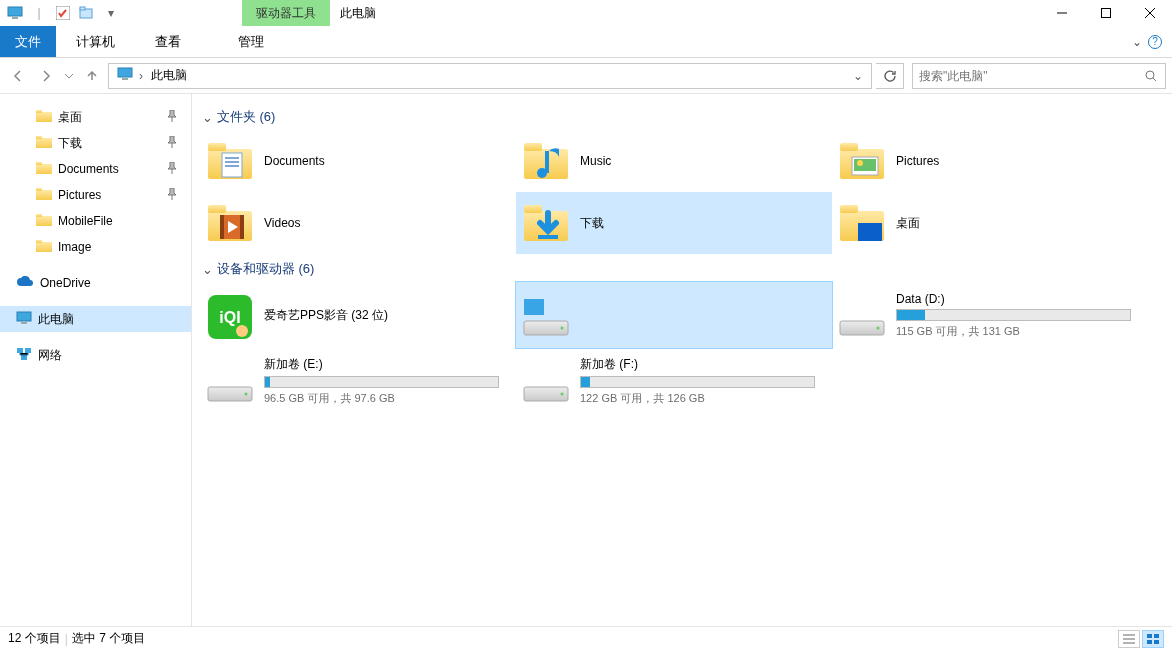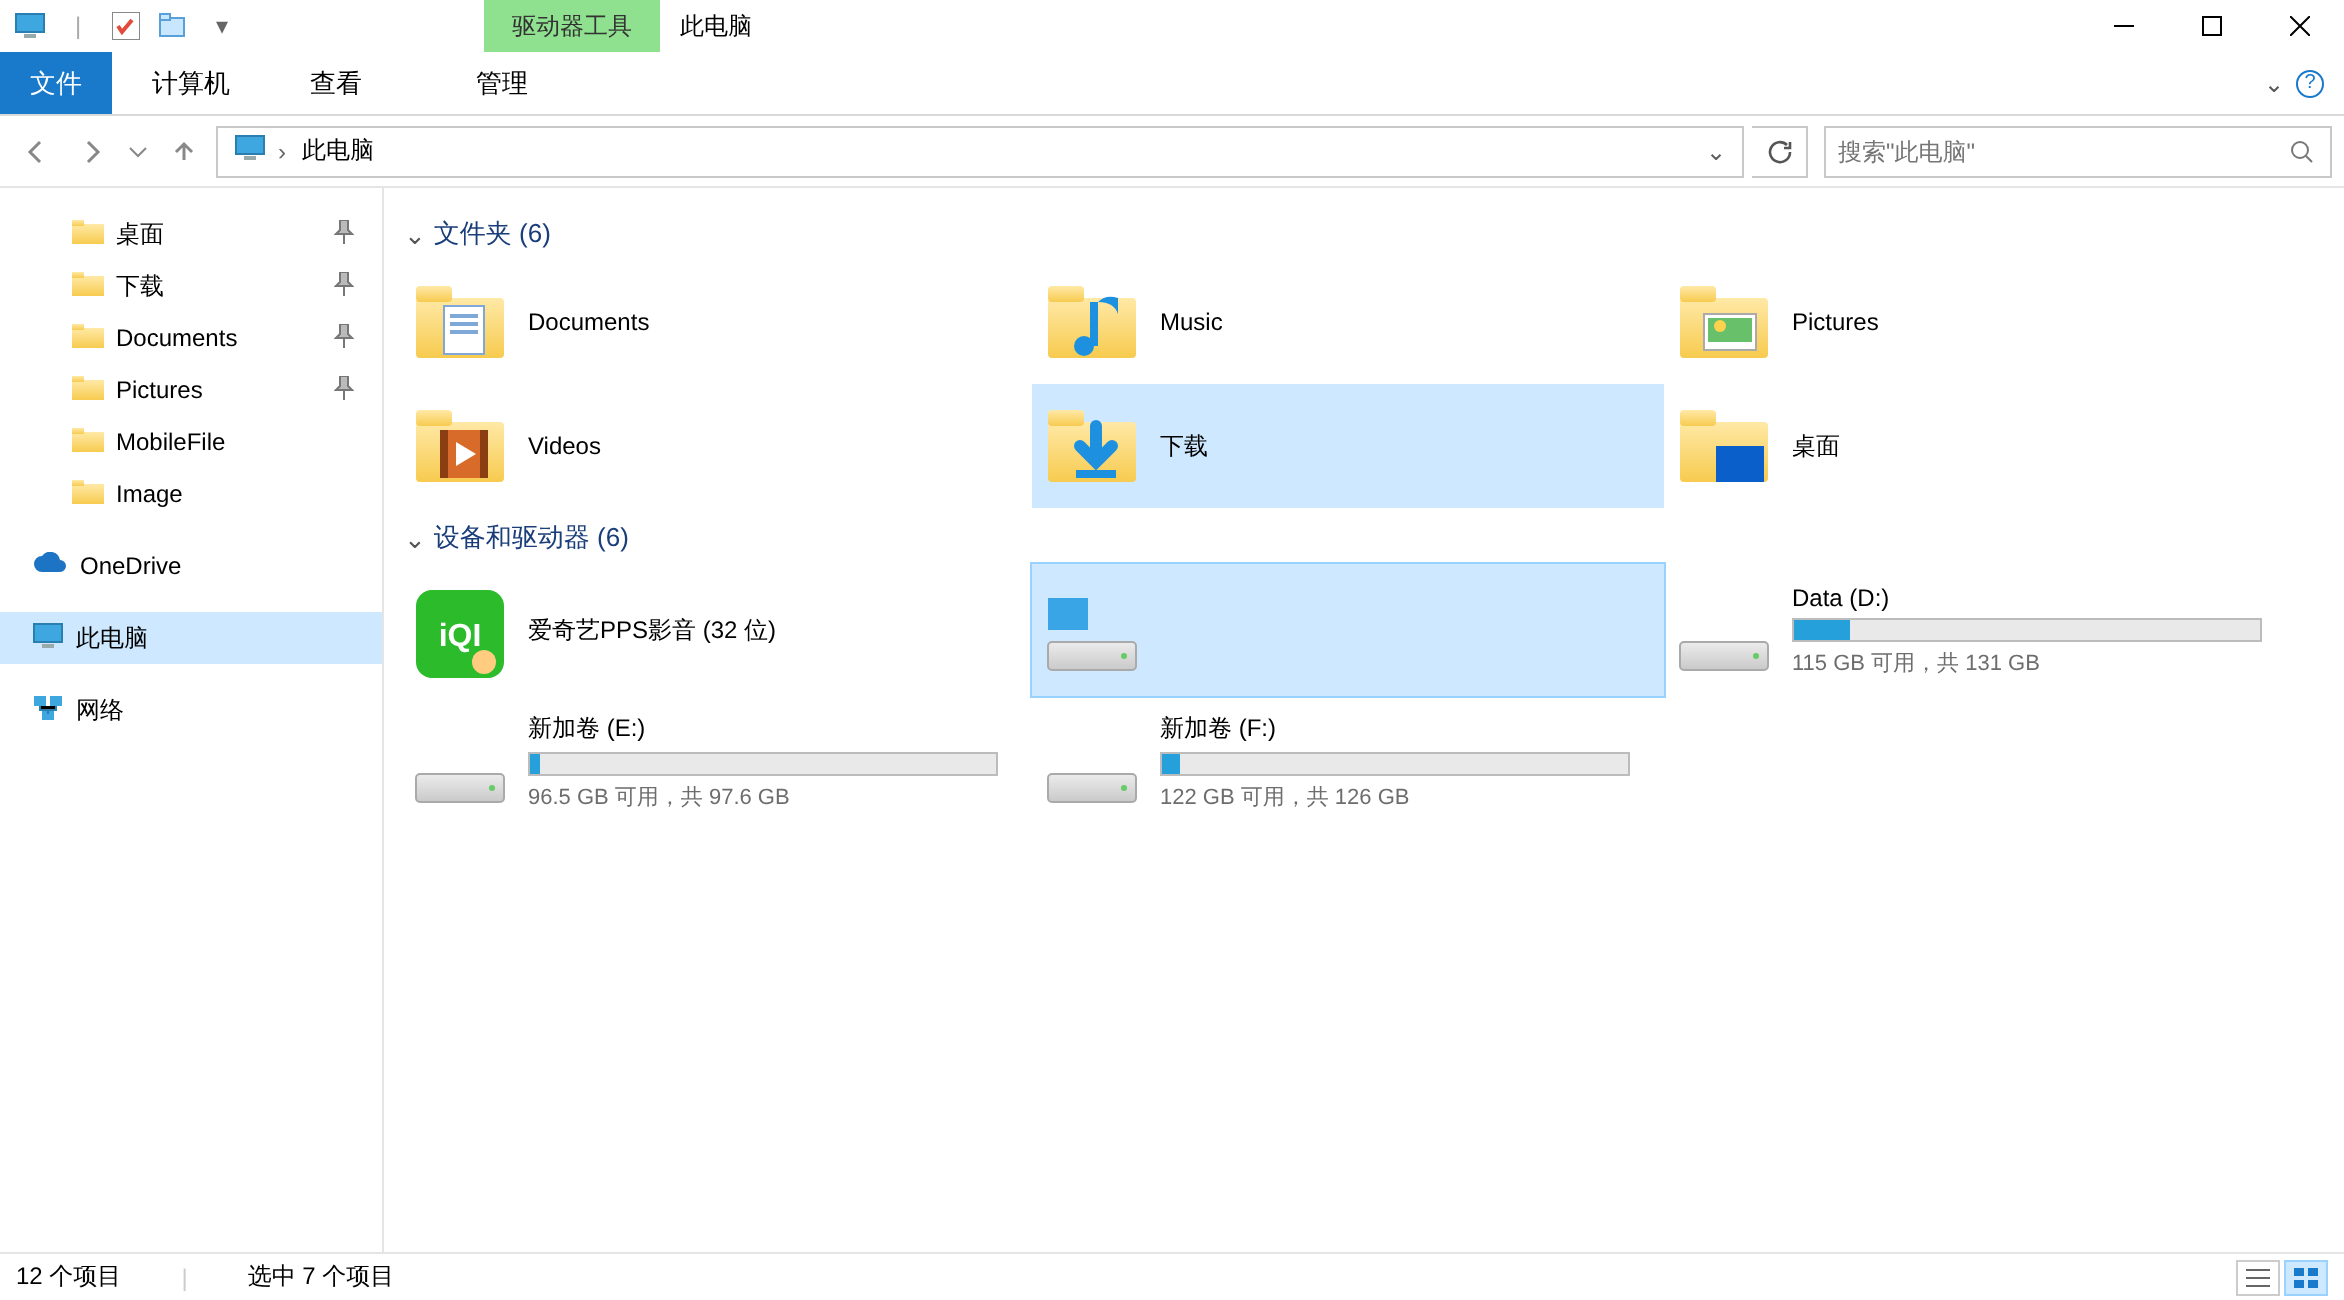--- a/index.html
+++ b/index.html
@@ -50,21 +50,21 @@
 .folder-icon{width:48px;height:48px;position:relative}
 .drive-tile{width:316px;height:66px;display:flex;align-items:center;padding:4px 6px;gap:10px}
 .drive-tile.selected{background:#cde8ff;outline:1px solid #99d1ff}
 .drive-icon{width:48px;height:48px;display:flex;align-items:flex-end;justify-content:center}
 .drive-info{flex:1;display:flex;flex-direction:column;gap:3px}
 .drive-name{font-size:12px}
 .drive-sub{color:#6d6d6d;font-size:11px}
 .bar{height:12px;width:235px;border:1px solid #bcbcbc;background:#e9e9e9;position:relative}
 .bar .fill{position:absolute;left:0;top:0;bottom:0;background:#26A0DA}
 
-.status{height:24px;border-top:1px solid #e5e5e5;display:flex;align-items:center;padding:0 8px;font-size:12px;gap:30px}
+.status{height:24px;border-top:1px solid #e5e5e5;display:flex;align-items:center;padding:0 8px;font-size:12px;gap:4px}
 .status .spacer{flex:1}
 .view-toggle{display:flex;gap:2px}
 .view-toggle .v{width:22px;height:18px;border:1px solid #ccc;display:flex;align-items:center;justify-content:center}
 .view-toggle .v.active{background:#cde8ff;border-color:#99d1ff}
 
 .folder-svg{width:48px;height:48px}
 .quick-star{color:#2C8DD6}
 </style>
 </head>
 <body>

